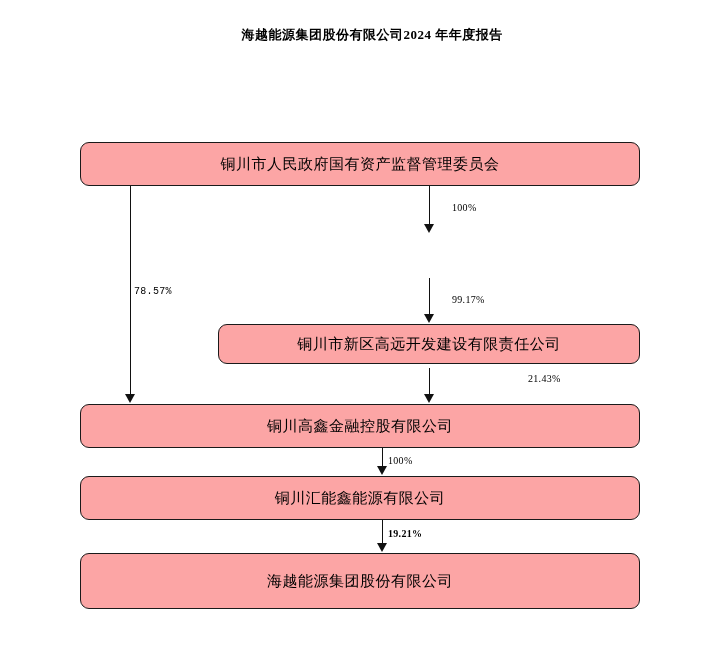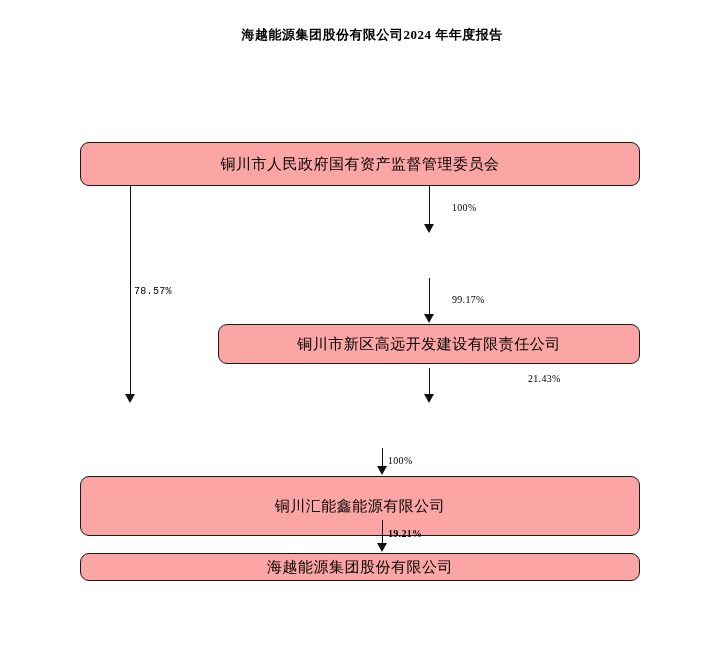--- a/index.html
+++ b/index.html
@@ -58,22 +58,22 @@
     font-size: 15px;
     letter-spacing: 0.5px;
     white-space: nowrap;
   }
 
   
   .n-sasac  { left: 80px;  top: 142px; width: 560px; height: 44px; }
   .n-capital{ left: 218px; top: 234px; width: 422px; height: 44px; }
   .n-gaoyuan{ left: 218px; top: 324px; width: 422px; height: 40px; }
   .n-gaoxin { left: 80px;  top: 404px; width: 560px; height: 44px; }
-  .n-huineng{ left: 80px;  top: 476px; width: 560px; height: 60px; }
-  .n-haiyue { left: 80px;  top: 553px; width: 560px; height: 28px; }
+  .n-huineng{ left: 80px;  top: 476px; width: 560px; height: 44px; }
+  .n-haiyue { left: 80px;  top: 553px; width: 560px; height: 56px; }
 
   
   .vline {
     position: absolute;
     width: 0;
     border-left: 1.2px solid #111;
   }
   .arrow-head {
     position: absolute;
     width: 0;
@@ -125,20 +125,23 @@
 <div class="header-rule"></div>
 
 <div class="diagram">
 
   <div class="node n-sasac">
     <span>铜川市人民政府国有资产监督管理委员会</span>
   </div>
   <div class="node n-gaoyuan">
     <span>铜川市新区高远开发建设有限责任公司</span>
   </div>
+  <div class="node n-gaoxin">
+    <span>铜川高鑫金融控股有限公司</span>
+  </div>
   <div class="node n-huineng">
     <span>铜川汇能鑫能源有限公司</span>
   </div>
   <div class="node n-haiyue">
     <span>海越能源集团股份有限公司</span>
   </div>
 
   <div class="vline c-left-line"></div>
   <div class="arrow-head c-left-head"></div>
   <div class="edge-label l-78">78.57%</div>

